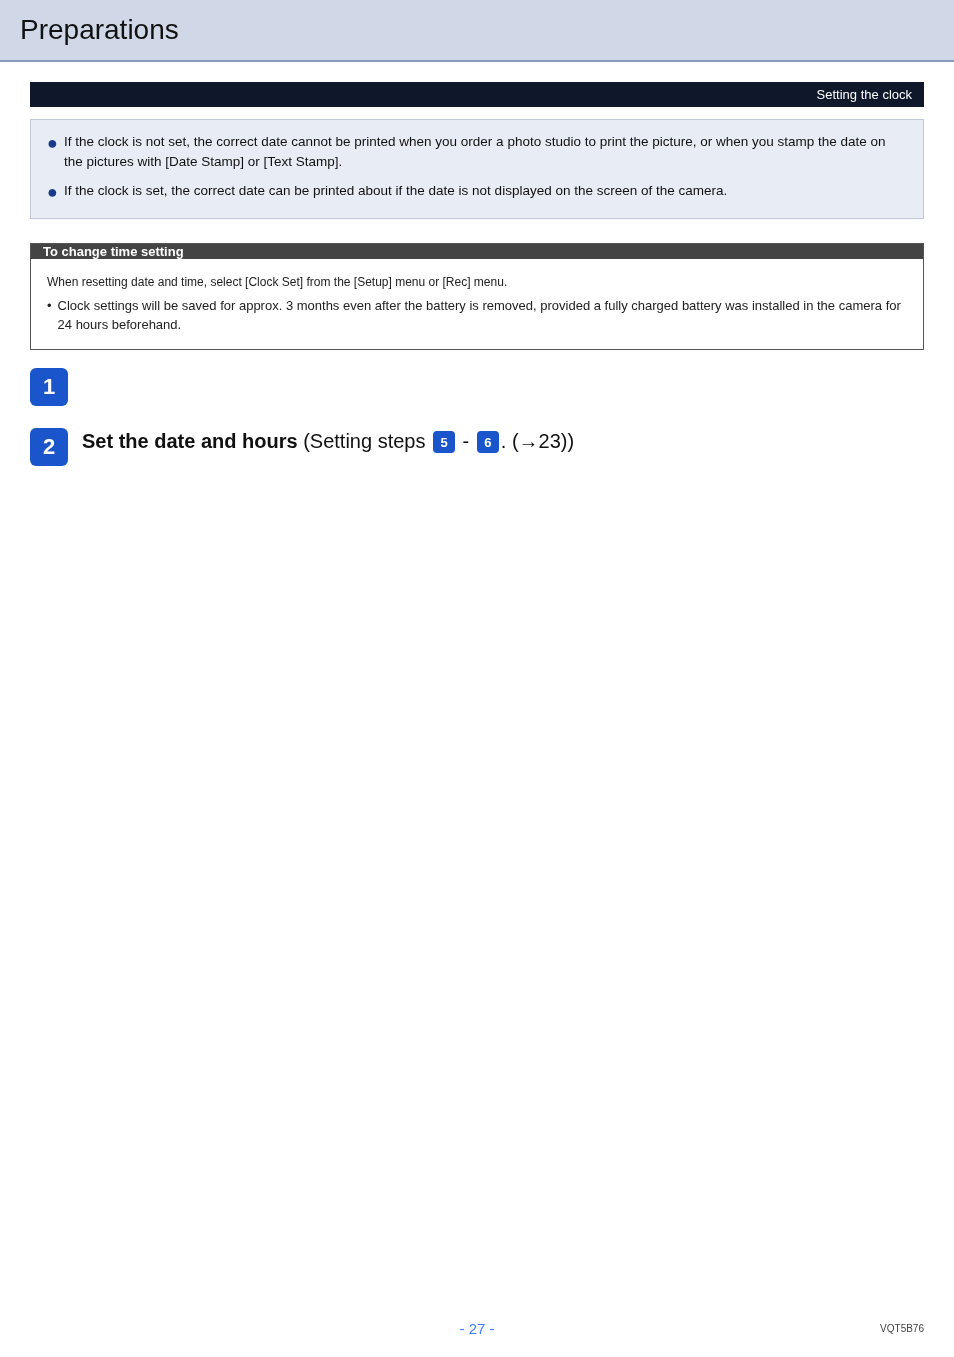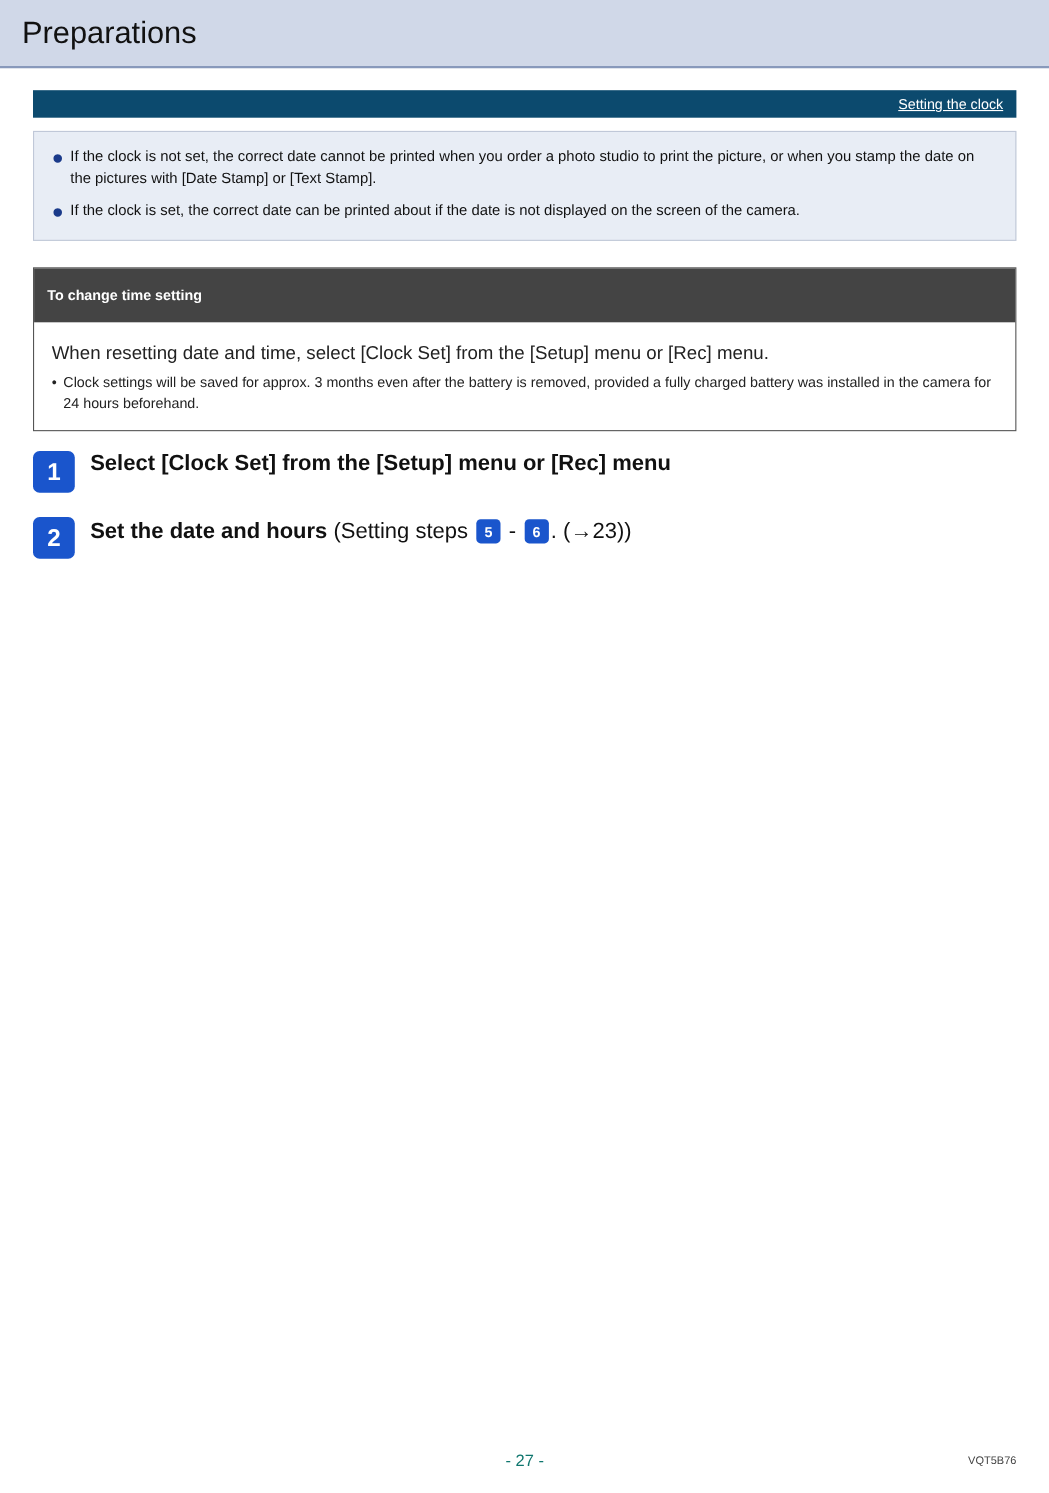--- a/index.html
+++ b/index.html
@@ -32,27 +32,26 @@
       color: #111111;
     }
 
     
     .main-content {
       padding: 20px 30px 60px 30px;
     }
 
     
     .section-label-bar {
-      background: #0c4a6e;
+      background: #0f172a;
       color: #ffffff;
       text-align: right;
       padding: 5px 12px;
       font-size: 13px;
       margin-bottom: 12px;
-      text-decoration: underline;
     }
 
     
     .note-box {
       background: #e8edf5;
       border: 1px solid #c0c8d8;
       padding: 12px 16px;
       margin-bottom: 24px;
     }
 
@@ -79,31 +78,31 @@
 
     
     .change-time-box {
       border: 1px solid #555;
       margin-bottom: 16px;
     }
 
     .change-time-header {
       background: #444444;
       color: #ffffff;
-      padding: 17px 12px;
+      padding: 0 12px;
       font-size: 13px;
       font-weight: bold;
     }
 
     .change-time-body {
       padding: 14px 16px 14px 16px;
     }
 
     .change-time-body p {
-      font-size: 17px;
+      font-size: 12px;
       line-height: 1.6;
       margin-bottom: 4px;
     }
 
     .change-time-body .sub-note {
       display: flex;
       align-items: flex-start;
       font-size: 13px;
       color: #222;
       line-height: 1.5;
@@ -189,21 +188,21 @@
       left: 0;
       right: 0;
       display: flex;
       justify-content: center;
       align-items: center;
       padding: 0 30px;
     }
 
     .footer-page-number {
       font-size: 15px;
-      color: #0f766e;
+      color: #3b82f6;
       text-align: center;
       flex: 1;
     }
 
     .footer-model {
       font-size: 10px;
       color: #444;
       position: absolute;
       right: 30px;
     }
@@ -241,21 +240,20 @@
       <div class="sub-note">
         <span class="sub-note-bullet">•</span>
         <span>Clock settings will be saved for approx. 3 months even after the battery is removed, provided a fully charged battery was installed in the camera for 24 hours beforehand.</span>
       </div>
     </div>
   </div>
 
   <div class="step-container">
     <div class="step-number">1</div>
     <div class="step-content">
-      <div class="step-title">Select [Clock Set] from the [Setup] menu or [Rec] menu</div>
     </div>
   </div>
 
   <div class="step-container">
     <div class="step-number">2</div>
     <div class="step-content">
       <div class="step-title-normal">
         <span class="step-title-bold">Set the date and hours</span><span> (Setting steps </span><span class="step-badge">5</span><span> - </span><span class="step-badge">6</span><span>. (→23))</span>
       </div>
     </div>

